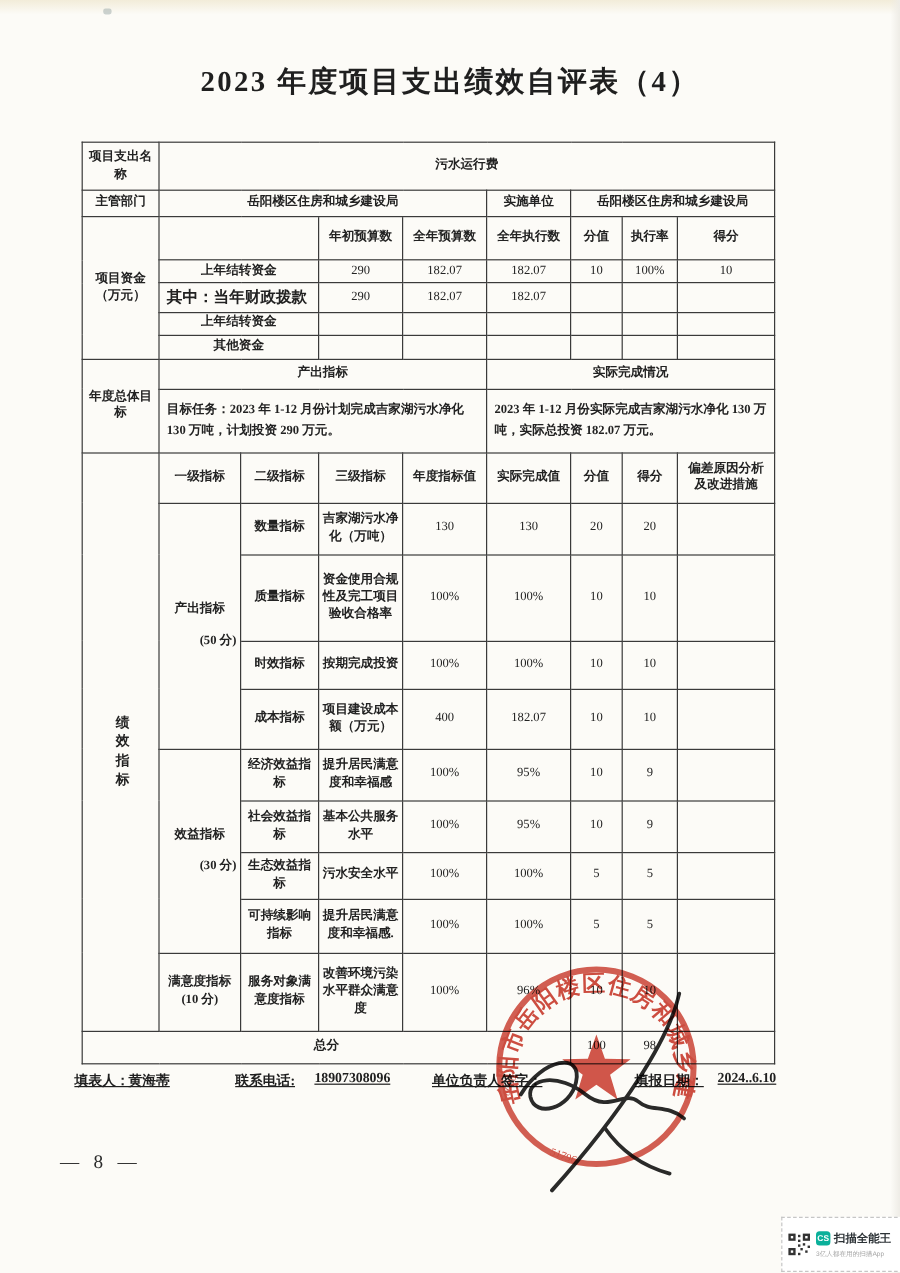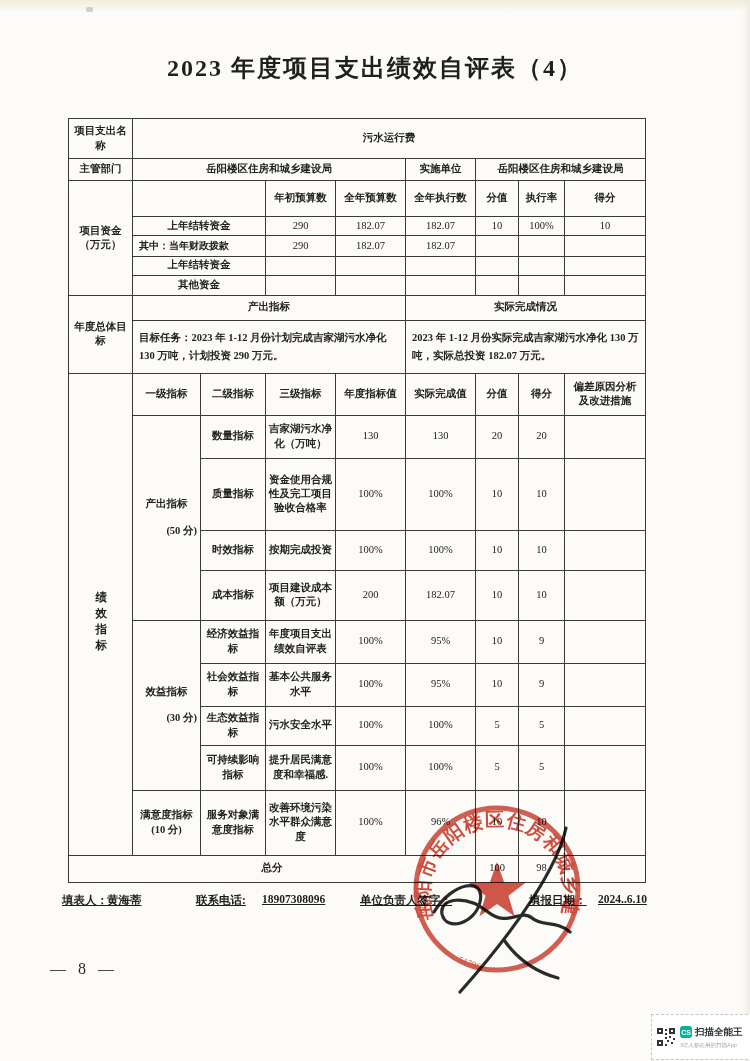--- a/index.html
+++ b/index.html
@@ -76,21 +76,21 @@
     <tr style="height:19px">
       <td colspan="2" class="b">上年结转资金</td>
       <td class="num">290</td>
       <td class="num">182.07</td>
       <td class="num">182.07</td>
       <td class="num">10</td>
       <td class="num">100%</td>
       <td class="num">10</td>
     </tr>
     <tr style="height:19px">
-      <td colspan="2" class="b tl" style="line-height:1.35 !important;font-size:10px;">其中：当年财政拨款</td>
+      <td colspan="2" class="b tl" style="line-height:1.35 !important;font-size:13px;">其中：当年财政拨款</td>
       <td class="num">290</td>
       <td class="num">182.07</td>
       <td class="num">182.07</td>
       <td></td>
       <td></td>
       <td></td>
     </tr>
     <tr style="height:19px">
       <td colspan="2" class="b">上年结转资金</td>
       <td></td>
@@ -161,34 +161,34 @@
       <td class="b">按期完成投资</td>
       <td class="num">100%</td>
       <td class="num">100%</td>
       <td class="num">10</td>
       <td class="num">10</td>
       <td></td>
     </tr>
     <tr style="height:50px">
       <td class="b">成本指标</td>
       <td class="b">项目建设成本额（万元）</td>
-      <td class="num">200</td>
+      <td class="num">400</td>
       <td class="num">182.07</td>
       <td class="num">10</td>
       <td class="num">10</td>
       <td></td>
     </tr>
 
     <tr style="height:43px">
       <td rowspan="4" class="b">
         <div>效益指标</div>
         <div class="grp-note">(30 分)</div>
       </td>
       <td class="b">经济效益指标</td>
-      <td class="b">年度项目支出绩效自评表</td>
+      <td class="b">提升居民满意度和幸福感</td>
       <td class="num">100%</td>
       <td class="num">95%</td>
       <td class="num">10</td>
       <td class="num">9</td>
       <td></td>
     </tr>
     <tr style="height:43px">
       <td class="b">社会效益指标</td>
       <td class="b">基本公共服务水平</td>
       <td class="num">100%</td>

